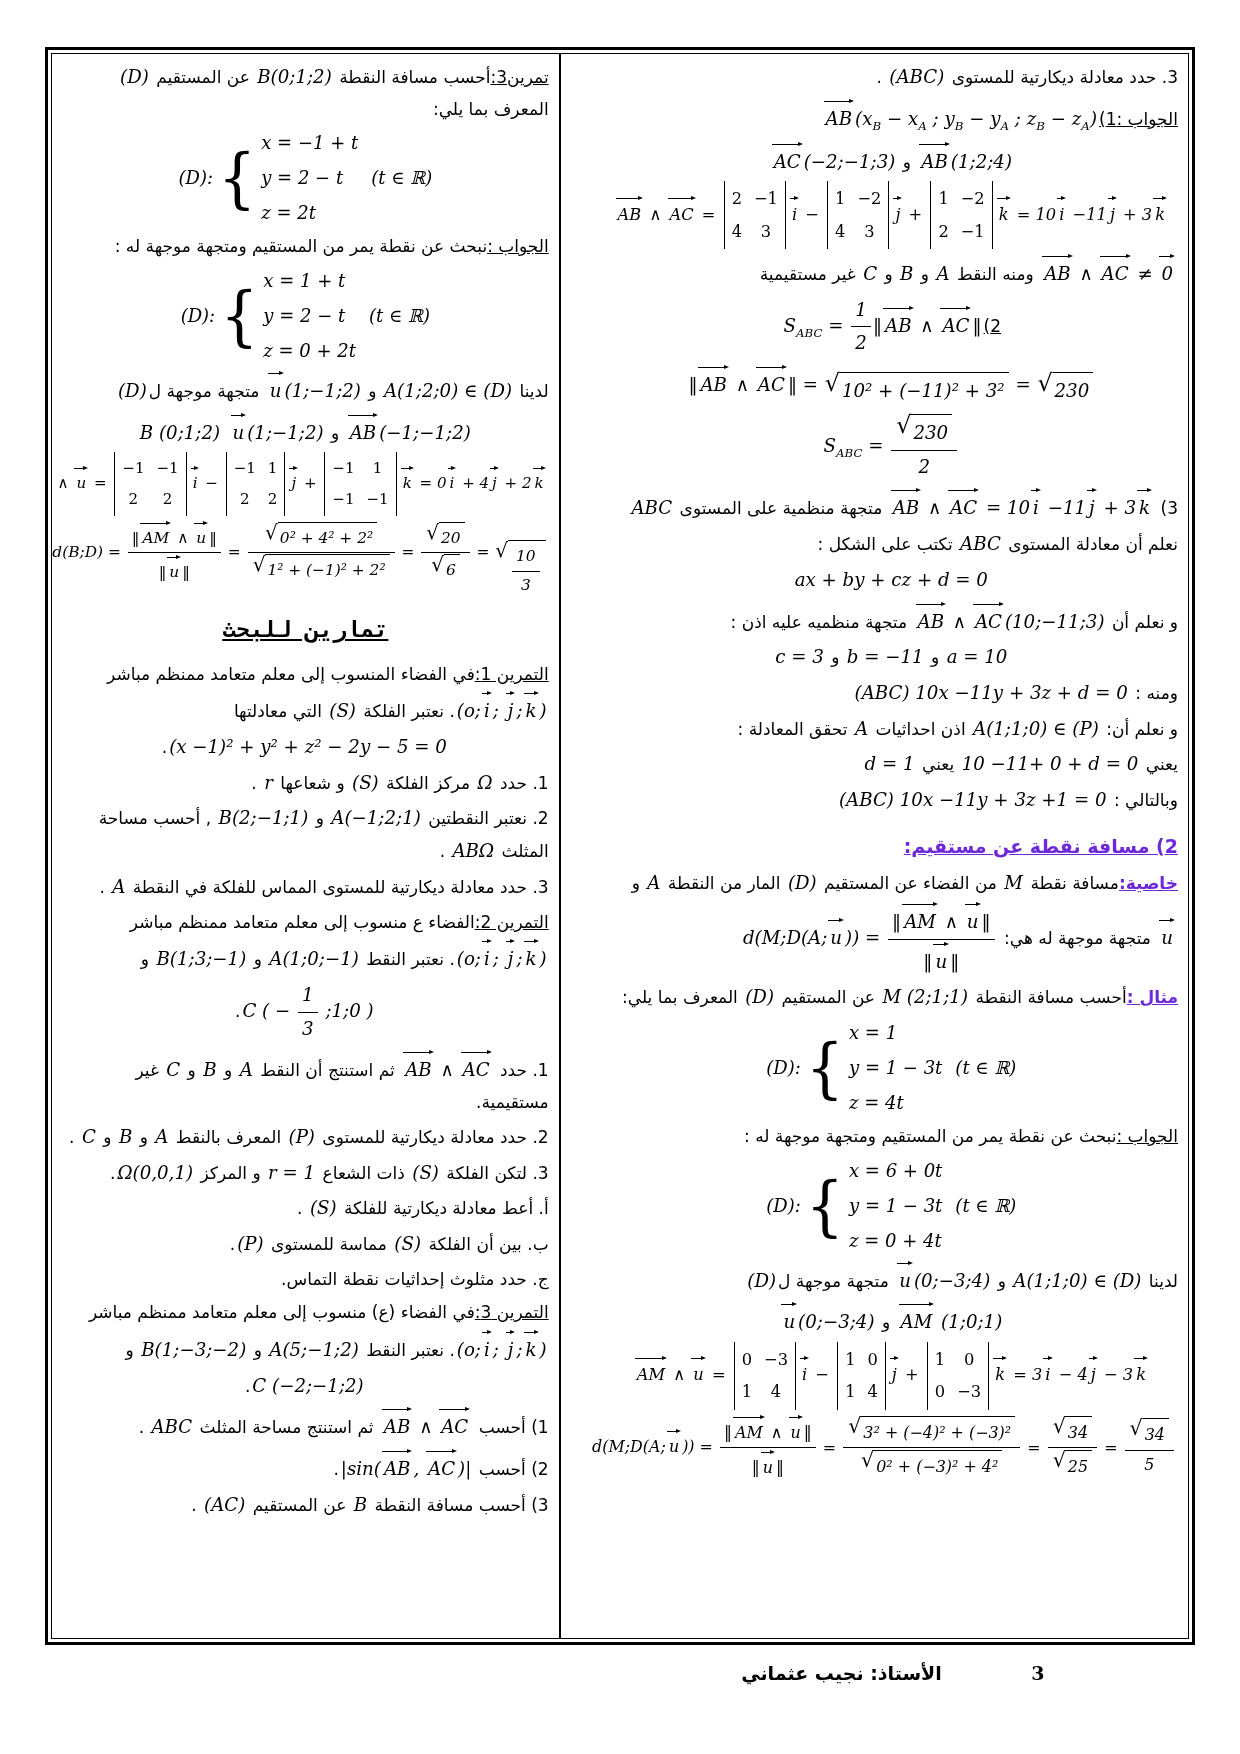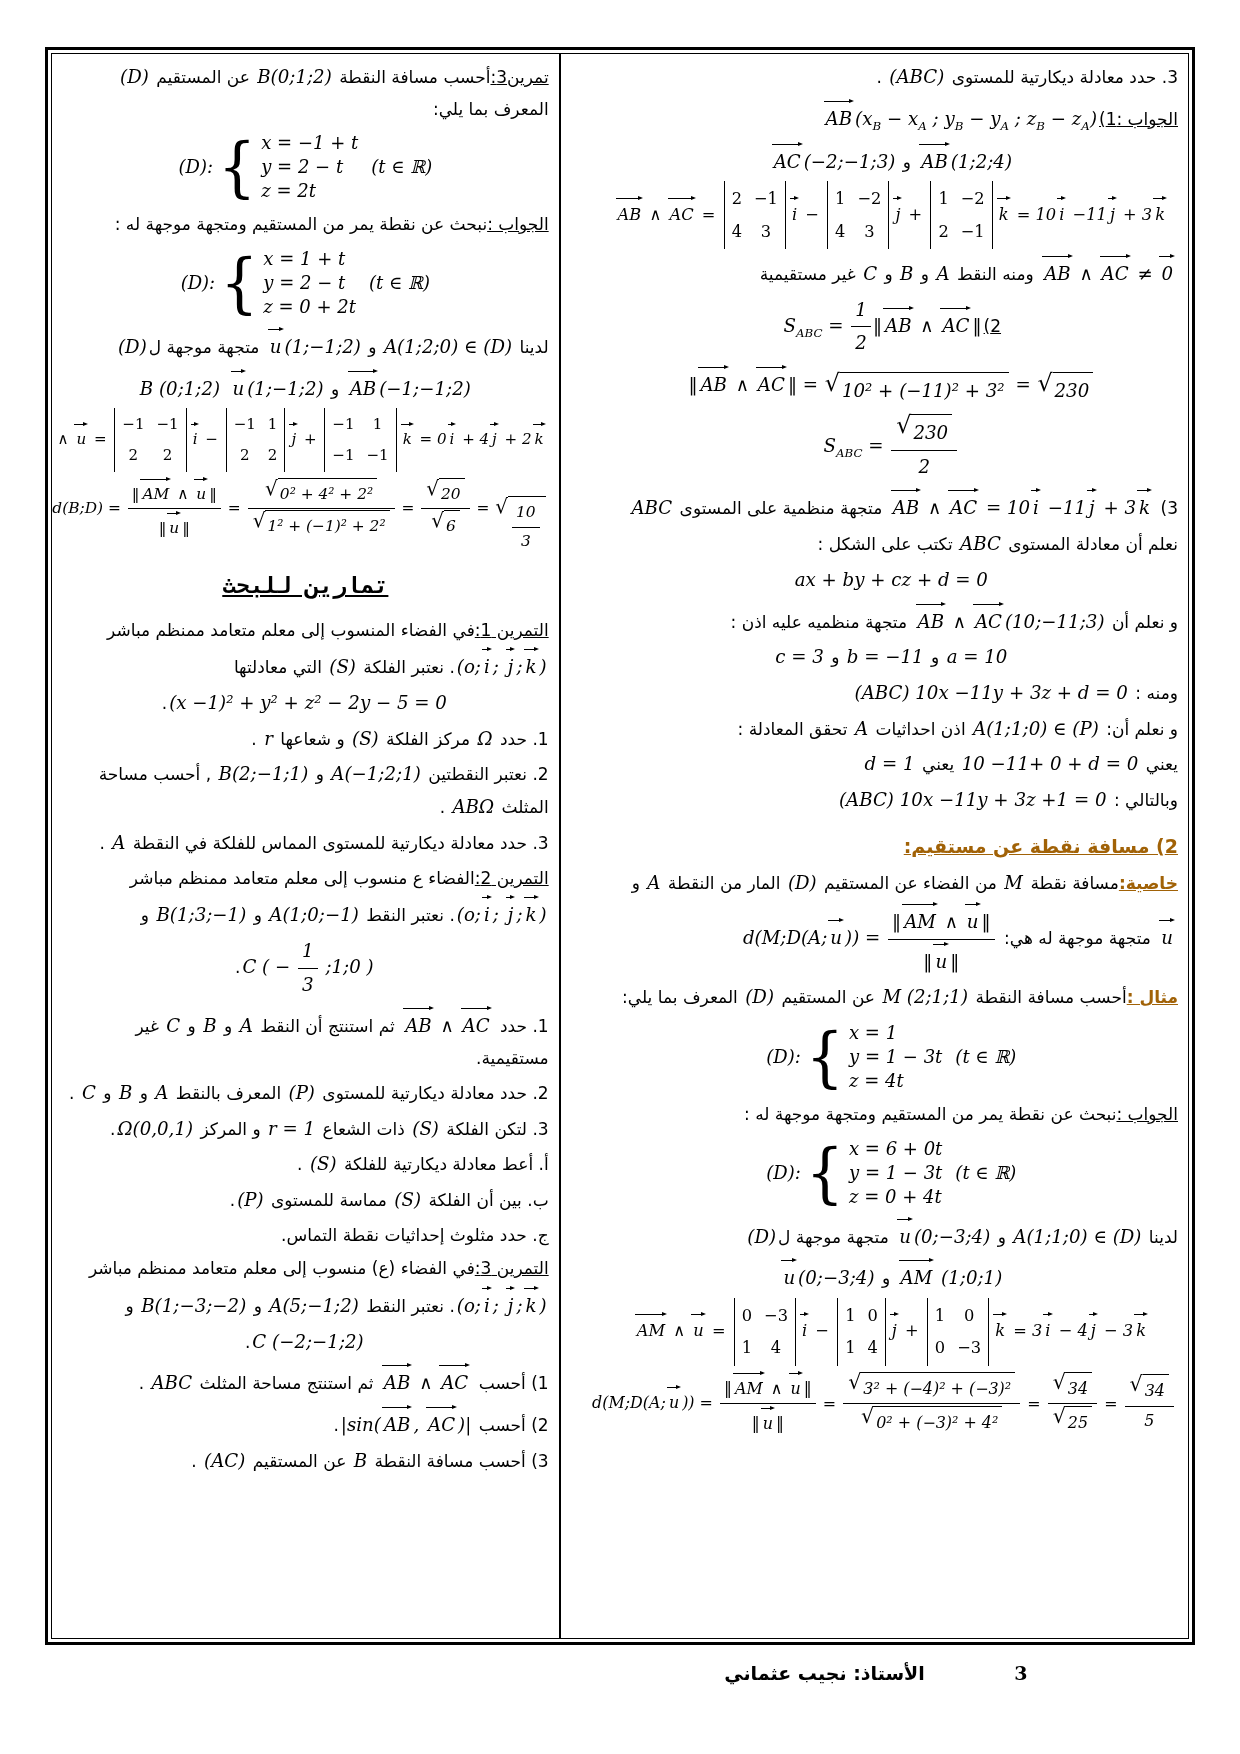--- a/index.html
+++ b/index.html
@@ -9,21 +9,21 @@
   .col{box-sizing:border-box;padding:4px 10px;overflow:hidden;}
   .col-right{width:55.4%;border-left:2px solid #000;padding-left:44px;}
   .col-left{width:44.6%;}
 
   .line{direction:rtl;text-align:right;font-size:17px;line-height:1.8;margin:3px 0;}
   .line.c{text-align:center;}
   .line.h{font-size:19px;margin-top:12px;margin-bottom:4px;}
   .line.title{text-align:center;font-size:23px;font-weight:bold;text-decoration:underline;margin:12px 0 6px;font-family:Liberation Mono, monospace;}
   .ar{}
   .bu{font-weight:normal;text-decoration:underline;}
-  .gr{color:#a16207;font-weight:bold;text-decoration:underline;}
+  .gr{color:#6d28d9;font-weight:bold;text-decoration:underline;}
 
   .M{direction:ltr;unicode-bidi:isolate;font-family:"DejaVu Serif",serif;font-style:italic;font-size:1.07em;padding:0 2px;white-space:nowrap;}
   .M.tall{display:inline-block;vertical-align:middle;}
   .mt{}
   sub{font-size:0.65em;}
 
   .vec{display:inline-block;position:relative;padding:6px 2px 0;margin:0 1px;}
   .vh{position:absolute;top:1px;left:0;right:0;height:6px;}
   .vh::before{content:"";position:absolute;left:0;right:3px;top:3px;border-top:1.4px solid #000;}
   .vh::after{content:"";position:absolute;right:0;top:1px;width:0;height:0;border-left:5px solid #000;border-top:2.5px solid transparent;border-bottom:2.5px solid transparent;}
@@ -33,24 +33,24 @@
   .fd{display:block;padding:0 4px;}
 
   .sqrt{display:inline-flex;align-items:flex-start;margin:0 1px;}
   .rs{font-style:normal;font-size:1.3em;line-height:1.0;}
   .rc{border-top:1.4px solid #000;padding:2px 4px 0 2px;}
 
   .det{display:inline-grid;grid-template-columns:auto auto;column-gap:12px;row-gap:3px;border-left:1.4px solid #000;border-right:1.4px solid #000;padding:3px 7px;margin:0 3px;vertical-align:middle;text-align:center;font-style:normal;}
 
   .sys{direction:ltr;display:flex;align-items:center;justify-content:center;font-family:"DejaVu Serif",serif;font-style:italic;font-size:18px;margin:8px 0;gap:5px;}
   .brace{font-size:60px;font-weight:300;line-height:0.85;font-style:normal;transform:scaleY(1.1);}
-  .stack{display:flex;flex-direction:column;gap:3px;text-align:left;}
+  .stack{display:flex;flex-direction:column;gap:14px;text-align:left;}
   .sysnote{margin-left:8px;}
 
-  .footer{position:absolute;left:31px;top:1662px;width:1150px;height:50px;text-align:center;}
+  .footer{position:absolute;left:48px;top:1662px;width:1150px;height:50px;text-align:center;}
   .teacher{position:absolute;left:69%;transform:translateX(-50%);font-weight:bold;font-size:19px;direction:rtl;}
   .pagenum{position:absolute;left:85.5%;font-weight:bold;font-size:19px;font-family:"DejaVu Serif",serif;}
 </style>
 </head>
 <body>
 
 <div class="frame">
   <div class="frame-inner">
     <div class="col col-right">
         <div class="line"><span class="ar">3.  حدد معادلة ديكارتية للمستوى </span><span class="M" dir="ltr"><span class="mt">(ABC)</span></span><span class="ar"> .</span></div>

